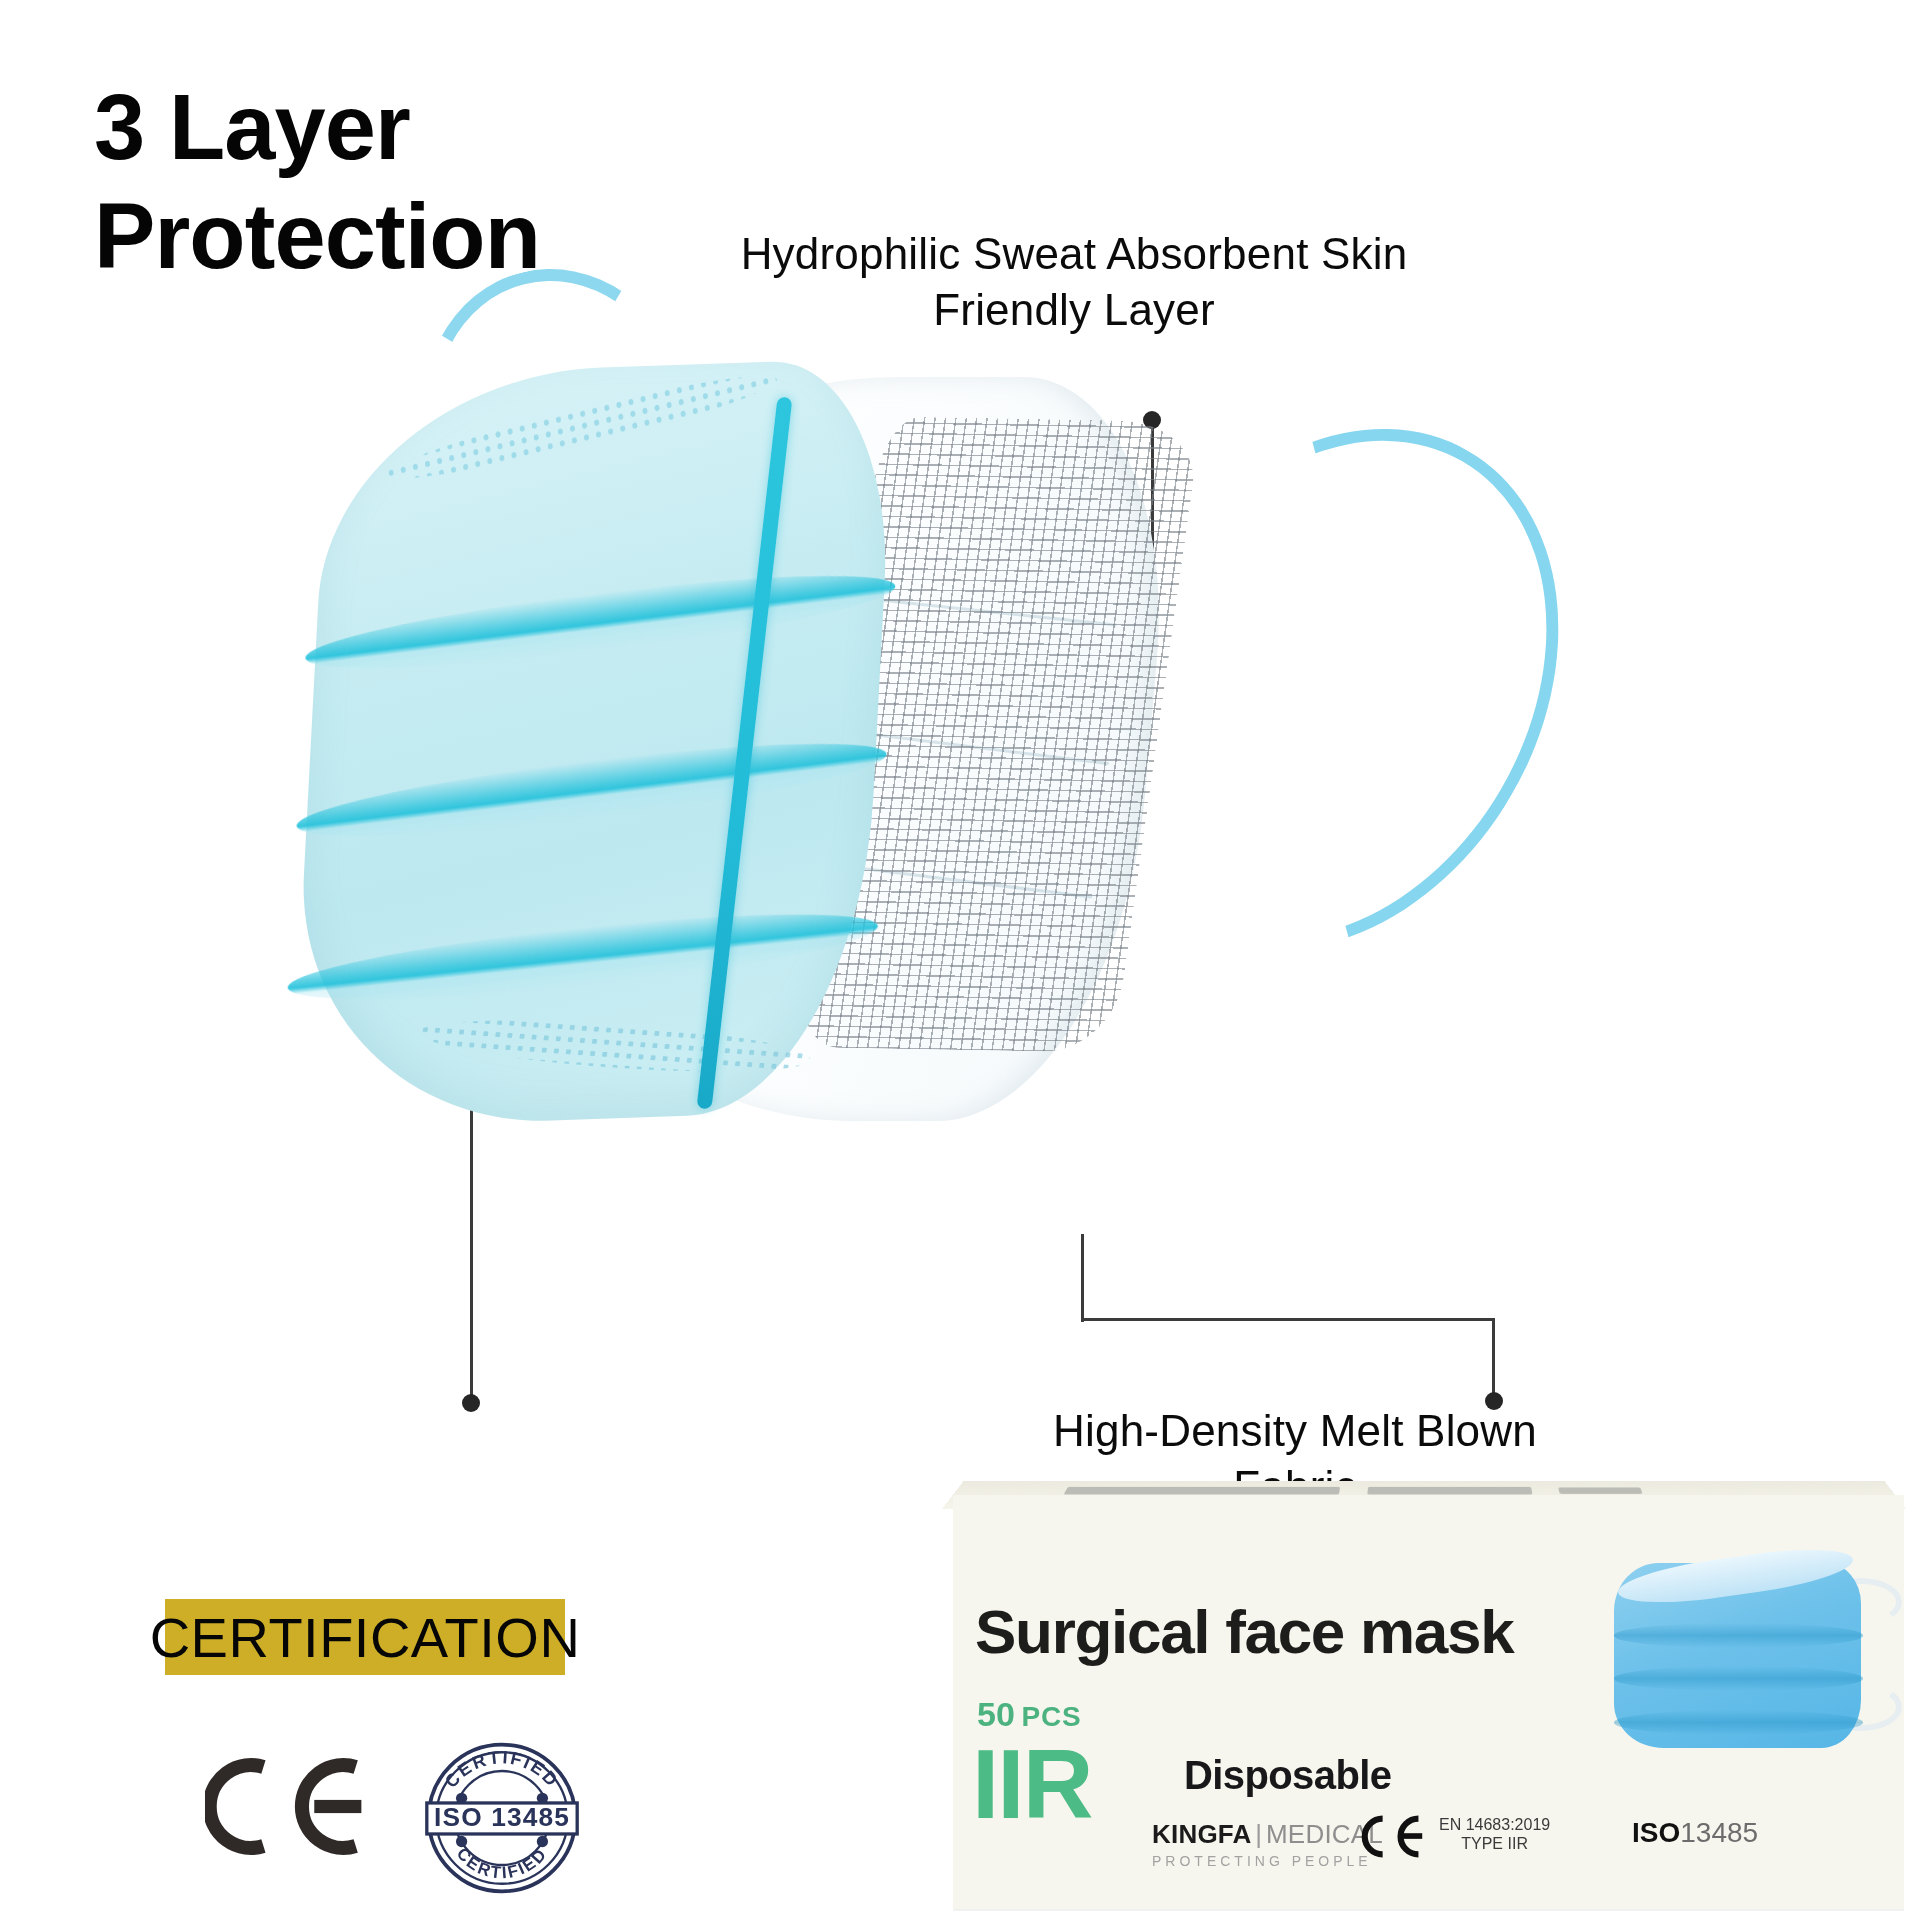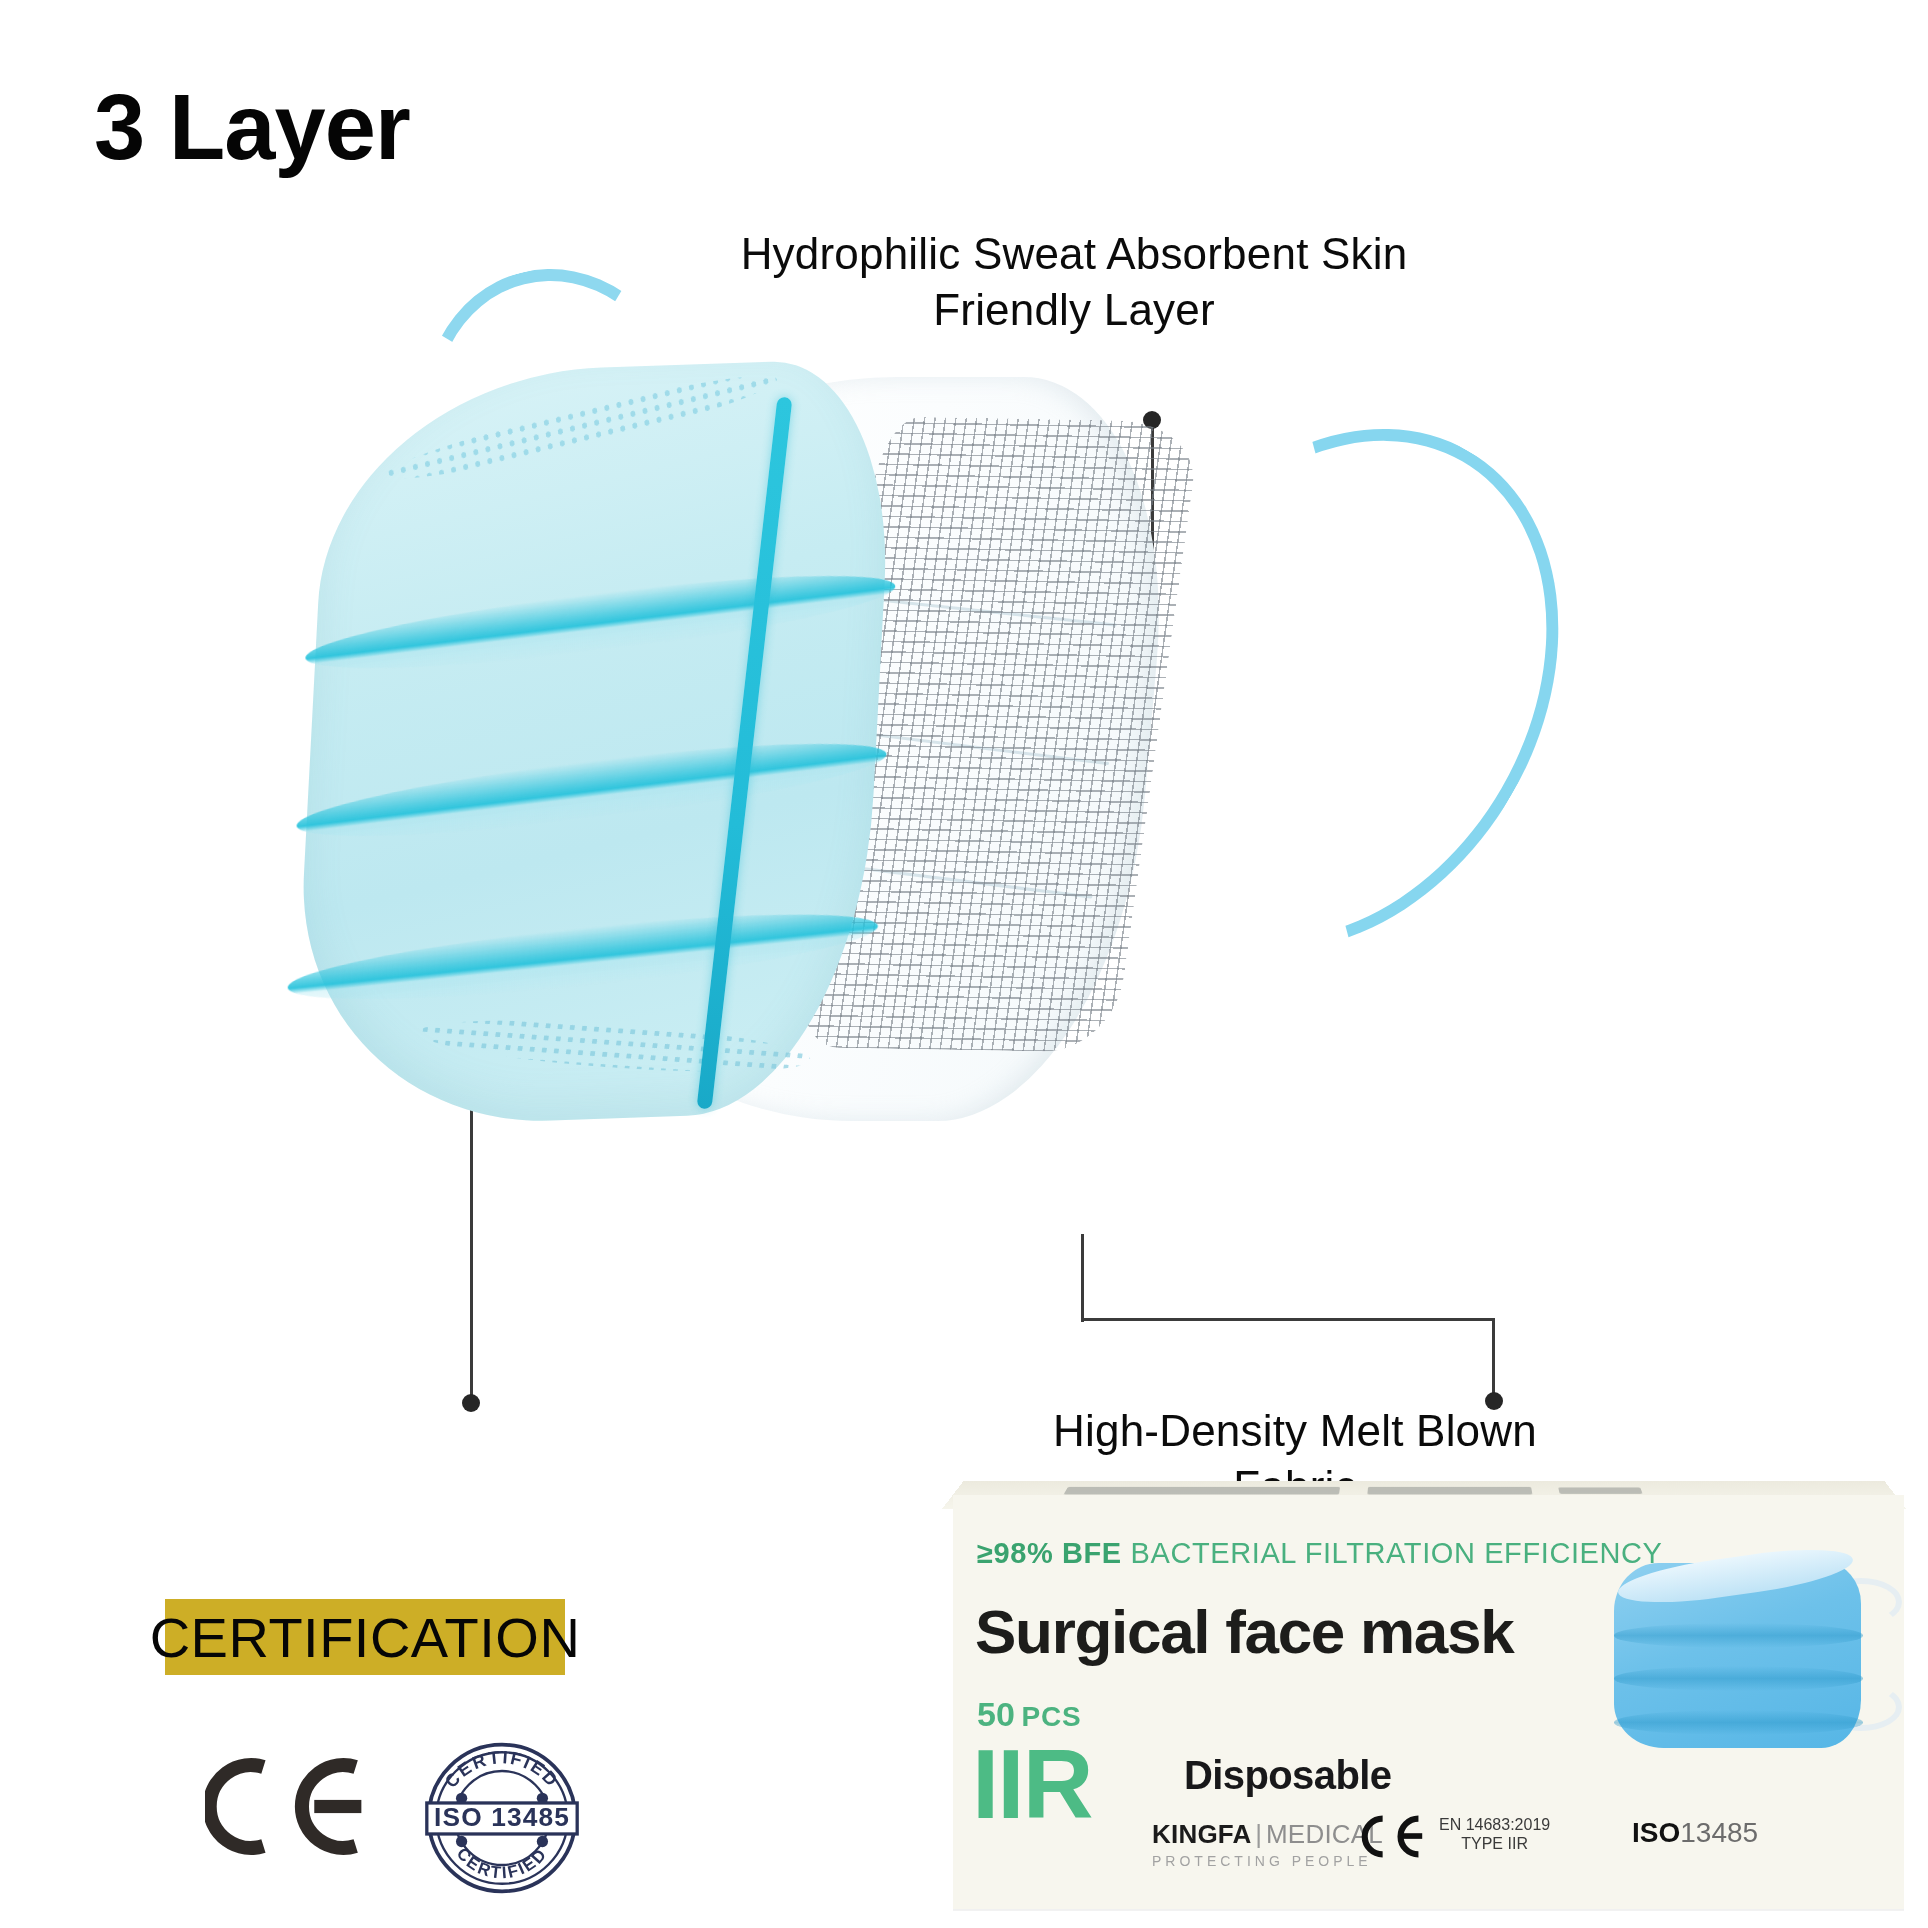--- a/index.html
+++ b/index.html
@@ -201,20 +201,21 @@
     border-left-color:transparent;border-bottom-color:transparent;border-radius:50%;
   }
 </style>
 </head>
 <body>
 
 <div class="stage">
 
   <div id="headline">
     <span>3 Layer</span>
+    <span class="l2">Protection</span>
   </div>
 
   <div class="anno" id="anno-top">Hydrophilic Sweat Absorbent Skin Friendly Layer</div>
   <div class="anno" id="anno-br">High-Density Melt Blown Fabric</div>
 
   <div class="lead" id="lead-top-v"></div>
   <div class="dot" id="dot-top"></div>
 
   <div class="lead" id="lead-bl-v"></div>
   <div class="dot" id="dot-bl"></div>
@@ -288,24 +289,20 @@
     <div class="lid-green" style="left:232px;top:23.5px;width:43px;height:11.3px;"></div>
     <div class="lid-green" style="left:288px;top:24.5px;width:28px;height:10.4px;"></div>
     <div class="lid-blur" style="left:367px;top:24.5px;width:207px;height:7.5px;"></div>
     <div class="lid-blur" style="left:697px;top:24.5px;width:32px;height:7.5px;"></div>
     <div class="lid-blur" style="left:744px;top:24.5px;width:32px;height:7.5px;"></div>
     <div class="lid-blur" style="left:810px;top:24.5px;width:122px;height:6.6px;"></div>
   </div>
 
   <div id="box"></div>
 
-  <div id="bfe-line">
-    <b>≥98% BFE</b>
-    <span>BACTERIAL FILTRATION EFFICIENCY</span>
-  </div>
 
   <div id="box-title">Surgical face mask</div>
 
   <div id="pcs">
     <span>50</span><small>PCS</small>
   </div>
 
   <div id="iir">IIR</div>
   <div id="disposable">Disposable</div>
 

